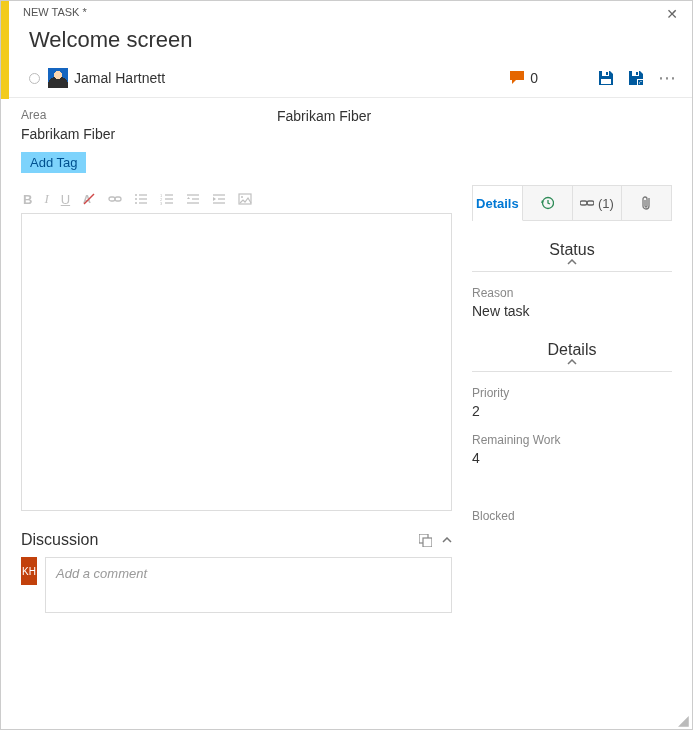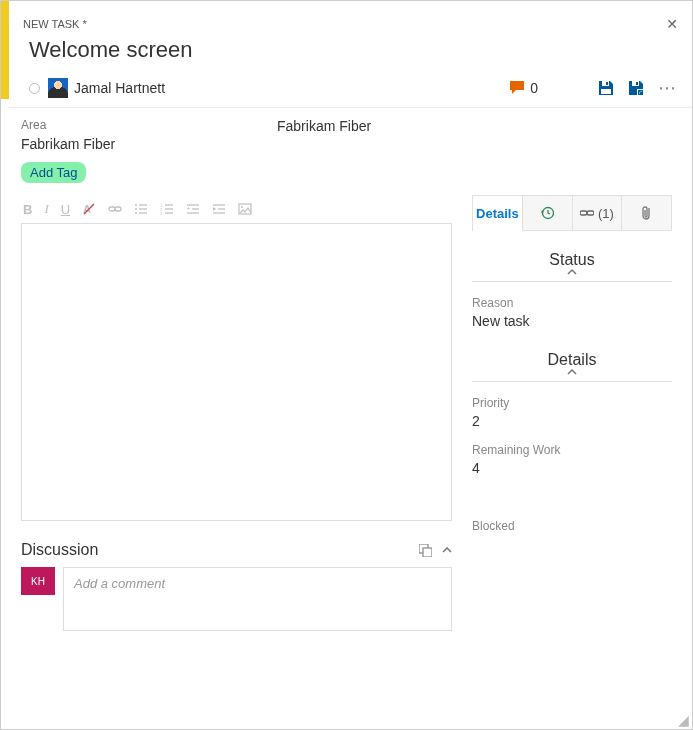--- a/index.html
+++ b/index.html
@@ -1,21 +1,21 @@
 <!DOCTYPE html>
 <html><head>
   <meta charset="utf-8">
   <style>
     * { box-sizing: border-box; margin: 0; padding: 0; font-family: "Segoe UI", Arial, sans-serif; }
     body { width: 693px; height: 730px; border: 1px solid #ccc; position: relative; background: #fff; overflow: hidden; }
     
     .header-stripe { position: absolute; left: 0; top: 0; width: 8px; height: 98px; background: #f2cb1d; }
     
     .header { padding-left: 8px; }
-    .breadcrumb-row { display: flex; align-items: center; justify-content: space-between; padding: 15px 14px 3px 14px; }
+    .breadcrumb-row { display: flex; justify-content: space-between; padding: 5px 14px 3px 14px; }
     .breadcrumb { font-size: 11px; color: #555; }
     .close-x { font-size: 14px; color: #666; cursor: pointer; }
     
     .title-row { padding: 2px 14px 10px 20px; }
     .title { font-size: 22px; font-weight: 300; color: #333; }
     
     .info-row { display: flex; align-items: center; padding: 4px 14px 8px 20px; border-bottom: 1px solid #eaeaea; }
     .state-dot { width: 11px; height: 11px; border-radius: 50%; background: #fff; border: 1.5px solid #bbb; margin-right: 8px; }
     .state-text { font-size: 14px; color: #333; flex: 0 0 160px; }
     .avatar { width: 20px; height: 20px; margin-right: 6px; background: #1565c0; position: relative; overflow: hidden; }
@@ -28,21 +28,21 @@
     .save-icon { color: #005a9e; }
     .template-icon { color: #005a9e; }
     .ellipsis-icon { color: #888; font-size: 18px; letter-spacing: 2px; }
     
     .fields-row { display: flex; padding: 10px 20px 6px 20px; gap: 56px; }
     .field-block { min-width: 200px; }
     .field-label { font-size: 12px; color: #777; margin-bottom: 4px; }
     .field-value { font-size: 14px; color: #333; }
     
     .tags-row { padding: 4px 20px 12px 20px; }
-    .add-tag { display: inline-block; background: #86efac; color: #00508f; font-size: 13px; padding: 3px 9px; cursor: pointer; border-radius: 8px; }
+    .add-tag { display: inline-block; background: #7dd3fc; color: #00508f; font-size: 13px; padding: 3px 9px; cursor: pointer; }
     
     .body-split { display: flex; padding: 0 20px; gap: 20px; }
     .left-col { flex: 1; min-width: 0; }
     .right-col { width: 200px; }
     
     .tab-strip { display: flex; border: 1px solid #e0e0e0; border-bottom: none; height: 36px; }
     .tab { flex: 1; display: flex; align-items: center; justify-content: center; font-size: 13px; color: #555; border-right: 1px solid #e0e0e0; border-bottom: 1px solid #e0e0e0; background: #f6f6f6; cursor: pointer; gap: 4px; }
     .tab:last-child { border-right: none; }
     .tab.active { background: #fff; color: #0078d4; border-bottom: 1px solid #fff; font-weight: 600; }
     
@@ -54,22 +54,22 @@
     
     .rt-toolbar { display: flex; gap: 12px; padding: 6px 2px; color: #c0c0c0; font-size: 13px; align-items: center; }
     .rt-toolbar span { cursor: pointer; }
     .rt-bold { font-weight: bold; }
     .rt-italic { font-style: italic; font-family: Georgia, serif; }
     .rt-under { text-decoration: underline; }
     
     .editor-box { border: 1px solid #ddd; height: 298px; background: #fff; }
     
     .discussion-row { display: flex; gap: 8px; margin-top: 8px; }
-    .user-tile { width: 34px; height: 28px; background: #be185d; color: #fff; font-size: 10px; display: flex; align-items: center; justify-content: center; }
-    .comment-box { flex: 1; border: 1px solid #ddd; height: 64px; padding: 8px 10px; color: #999; font-style: italic; font-size: 13px; }
+    .user-tile { width: 16px; height: 28px; background: #c2410c; color: #fff; font-size: 10px; display: flex; align-items: center; justify-content: center; }
+    .comment-box { flex: 1; border: 1px solid #ddd; height: 56px; padding: 8px 10px; color: #999; font-style: italic; font-size: 13px; }
     
     .side-field-label { font-size: 12px; color: #888; margin-top: 14px; }
     .side-field-value { font-size: 14px; color: #333; margin-top: 3px; }
     
     .history-icon { color: #2e8b57; }
     .link-icon { color: #666; }
     .attach-icon { color: #777; }
     
     .resize-grip { position: absolute; right: 2px; bottom: 2px; width: 12px; height: 12px; color: #bbb; font-size: 14px; line-height: 10px; pointer-events: none; }
     

